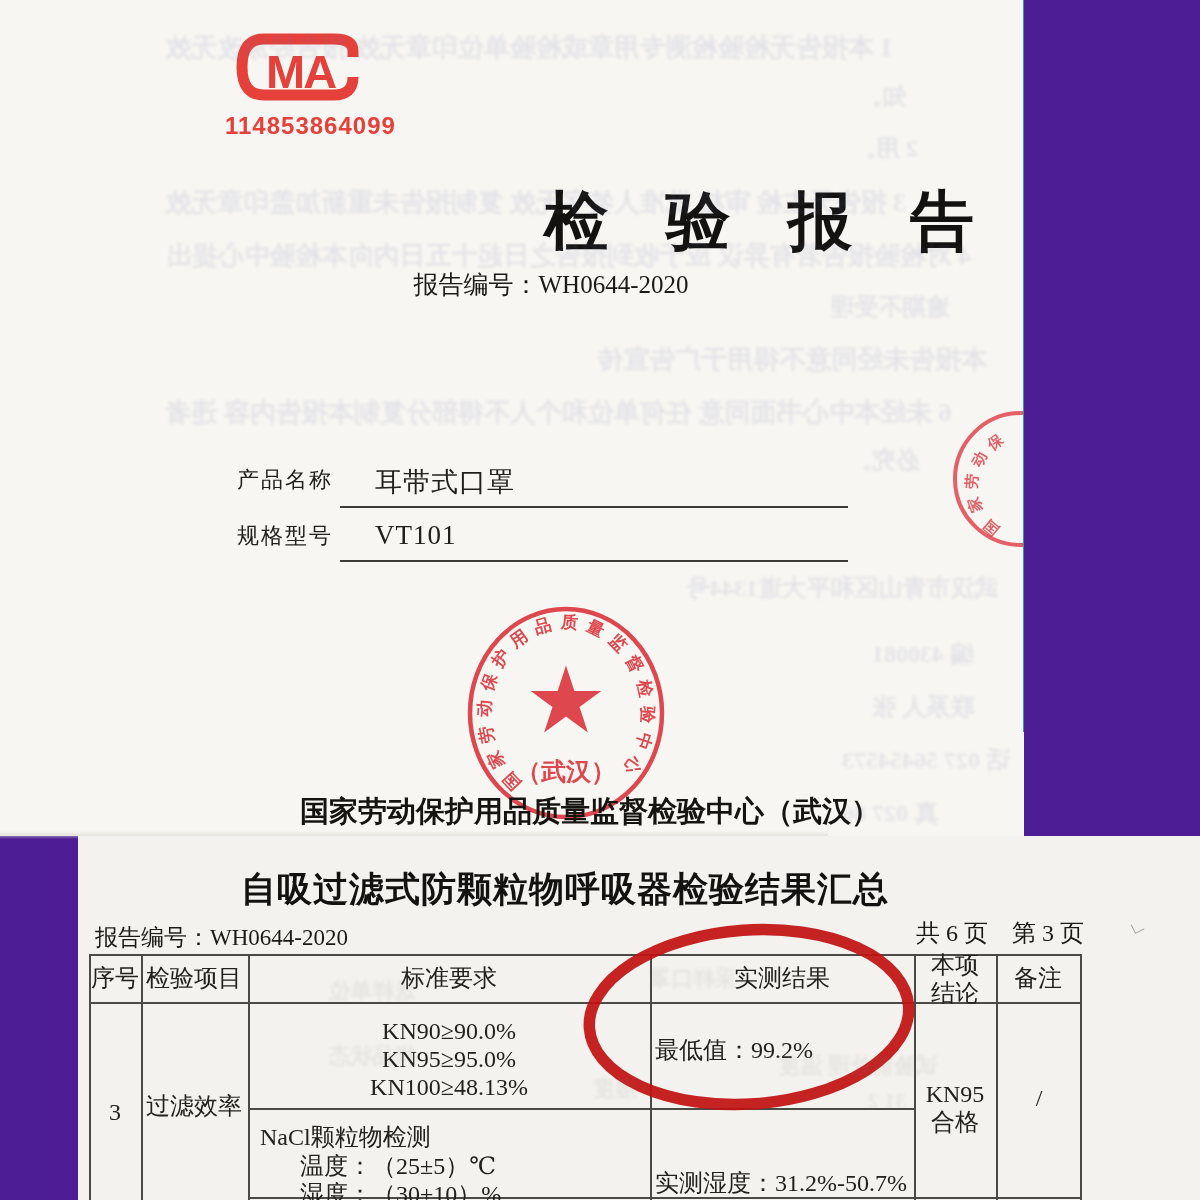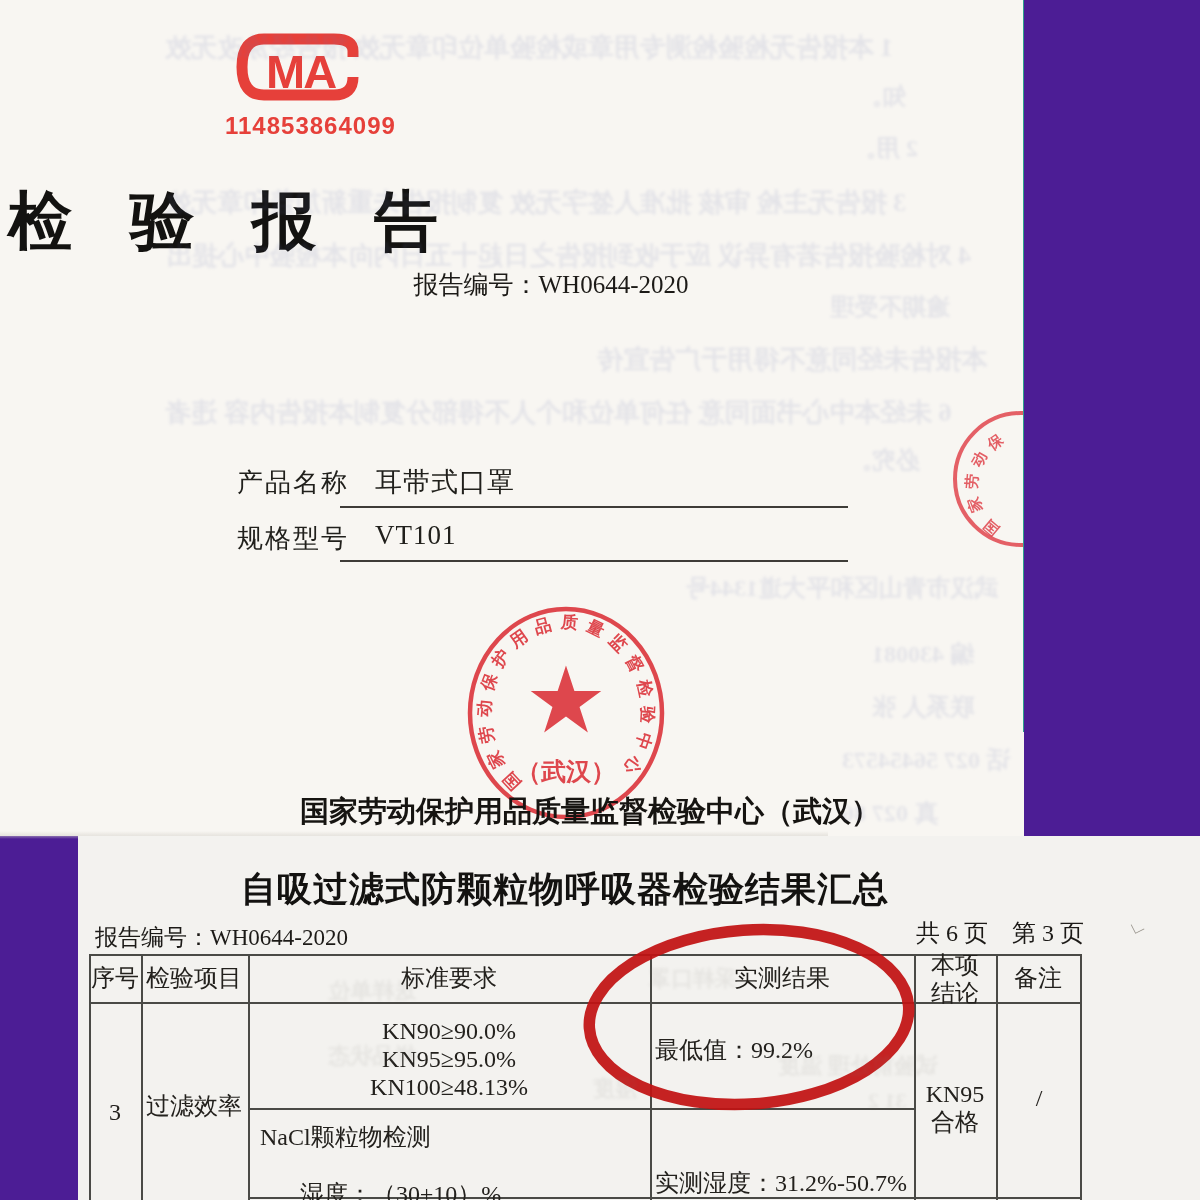--- a/index.html
+++ b/index.html
@@ -9,25 +9,25 @@
   .page1{position:absolute;left:0;top:0;width:1024px;height:836px;background:#f8f6f2;overflow:hidden;}
   .teal-line{position:absolute;left:1023px;top:0;width:3px;height:732px;background:#2da08e;}
   .bleed{position:absolute;white-space:nowrap;color:#6b76ad;opacity:.14;filter:blur(1.4px);
          transform:scaleX(-1);font-weight:bold;}
   .bleed2{position:absolute;white-space:nowrap;color:#7d7a74;opacity:.11;filter:blur(1.6px);
           transform:scaleX(-1);font-weight:bold;}
   .cma{position:absolute;left:233px;top:30px;}
   .cma-num{position:absolute;left:225px;top:112px;width:150px;text-align:center;
            font-family:"Liberation Sans","DejaVu Sans",sans-serif;
            font-weight:bold;font-size:24px;letter-spacing:1px;color:#e6403a;}
-  .p1-title{position:absolute;left:8px;top:178px;width:1024px;text-align:left;
+  .p1-title{position:absolute;left:8px;top:178px;width:1024px;text-align:right;
             font-size:64px;font-weight:bold;letter-spacing:58px;color:#131210;}
   .p1-repno{position:absolute;left:39px;top:268px;width:1024px;text-align:center;
             font-size:25px;color:#1c1a17;}
-  .field-label{position:absolute;left:237px;font-size:26px;color:#21201c;letter-spacing:2px;}
+  .field-label{position:absolute;left:237px;font-size:22px;color:#21201c;letter-spacing:2px;}
   .field-value{position:absolute;left:375px;font-size:27px;color:#21201c;letter-spacing:1px;}
   .field-line{position:absolute;left:340px;width:508px;height:2px;background:#3e3c38;}
   .stamp{position:absolute;left:456px;top:599px;opacity:.93;}
   .ring-t{font-size:17px;font-weight:bold;letter-spacing:8px;fill:#dd3a41;}
   .star-t{font-size:92px;fill:#dd3a41;}
   .city-t{font-size:25px;font-weight:bold;fill:#dd3a41;}
   .side-stamp{position:absolute;left:950px;top:408px;width:148px;height:148px;}
   .side-char{position:absolute;color:#e0454d;font-weight:bold;font-size:15px;opacity:.85;}
   .org-name{position:absolute;left:0;top:792px;width:1180px;text-align:center;
             font-size:29px;font-weight:bold;color:#161411;font-family:Liberation Serif, serif;}
@@ -143,20 +143,21 @@
     <div class="tcell" style="left:960px;top:142px">备注</div>
 
     <div class="tcell" style="left:37px;top:276px">3</div>
     <div class="tcell" style="left:116px;top:270px">过滤效率</div>
 
     <div class="tcell" style="left:371px;top:195px">KN90≥90.0%</div>
     <div class="tcell" style="left:371px;top:223px">KN95≥95.0%</div>
     <div class="tcell" style="left:371px;top:251px">KN100≥48.13%</div>
 
     <div class="tleft" style="left:182px;top:301px">NaCl颗粒物检测</div>
+    <div class="tleft" style="left:222px;top:330px">温度：（25±5）℃</div>
     <div class="tleft" style="left:222px;top:358px">湿度：（30±10）%</div>
 
     <div class="tleft" style="left:577px;top:214px">最低值：99.2%</div>
     <div class="tleft" style="left:577px;top:347px">实测湿度：31.2%-50.7%</div>
 
     <div class="tcell" style="left:877px;top:258px">KN95</div>
     <div class="tcell" style="left:877px;top:286px">合格</div>
 
     <div class="tcell" style="left:961px;top:262px">/</div>
 

